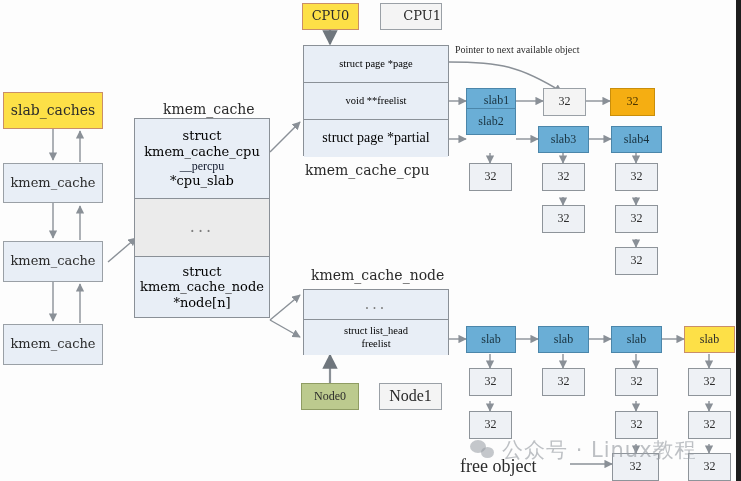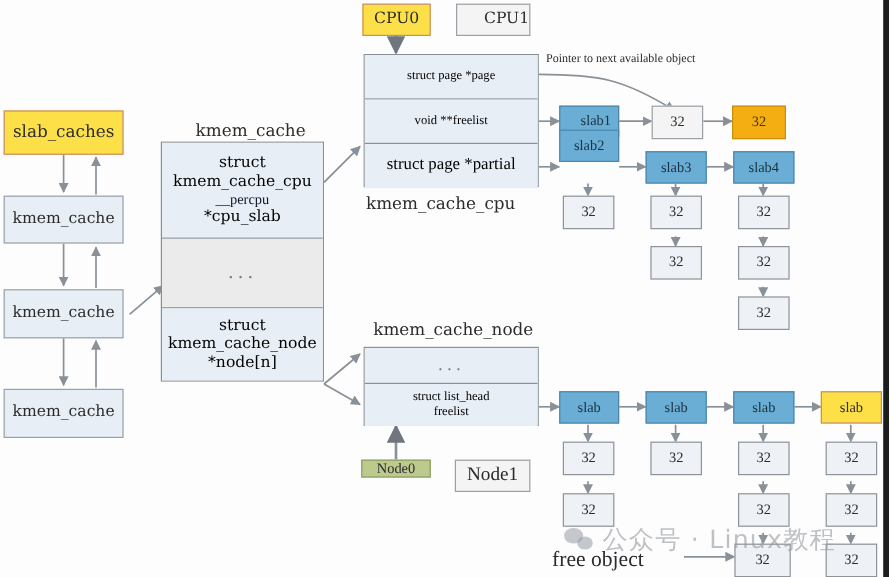--- a/index.html
+++ b/index.html
@@ -249,21 +249,21 @@
   <div class="struct" style="left:303px;top:289px;width:146px;height:66px;">
     <div class="slot f-lblue serif" style="height:30px;font-size:14px;letter-spacing:3px;color:#7d7d7d;">
       <span>...</span>
     </div>
     <div class="slot f-lblue mono" style="height:35px;flex-direction:column;font-size:10.5px;">
       <span>struct list_head</span>
       <span>freelist</span>
     </div>
   </div>
 
-  <div class="box f-olive mono" style="left:301px;top:383px;width:58px;height:15px;font-size:12px;">
+  <div class="box f-olive mono" style="left:301px;top:383px;width:58px;height:27px;font-size:12px;">
     <span>Node0</span>
   </div>
   <div class="box f-white mono" style="left:379px;top:383px;width:63px;height:27px;font-size:16px;">
     <span>Node1</span>
   </div>
 
   <div class="box f-blue mono" style="left:466px;top:326px;width:50px;height:27px;font-size:12px;">
     <span>slab</span>
   </div>
   <div class="box f-blue mono" style="left:538px;top:326px;width:51px;height:27px;font-size:12px;">

